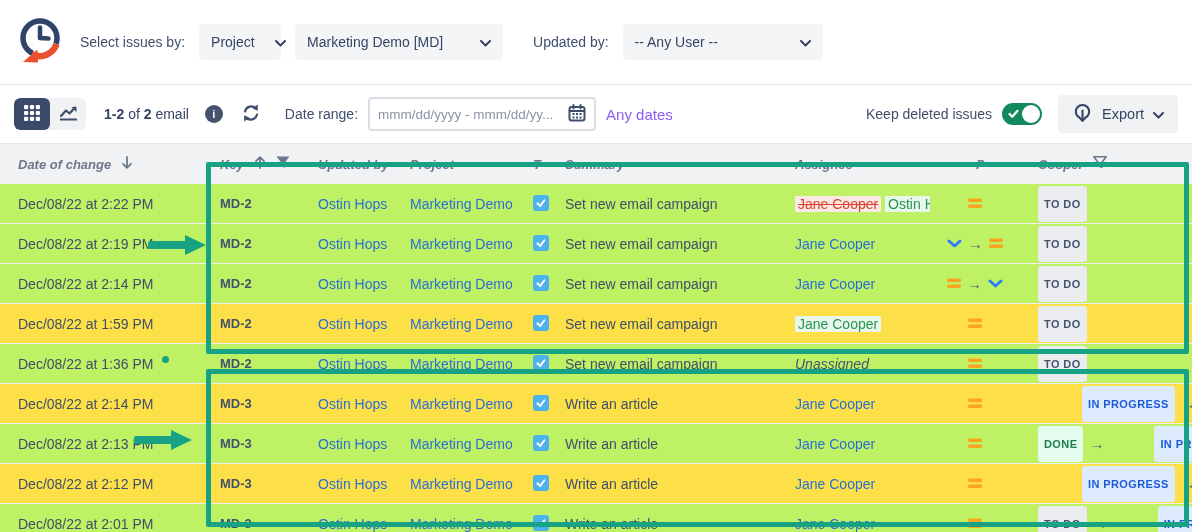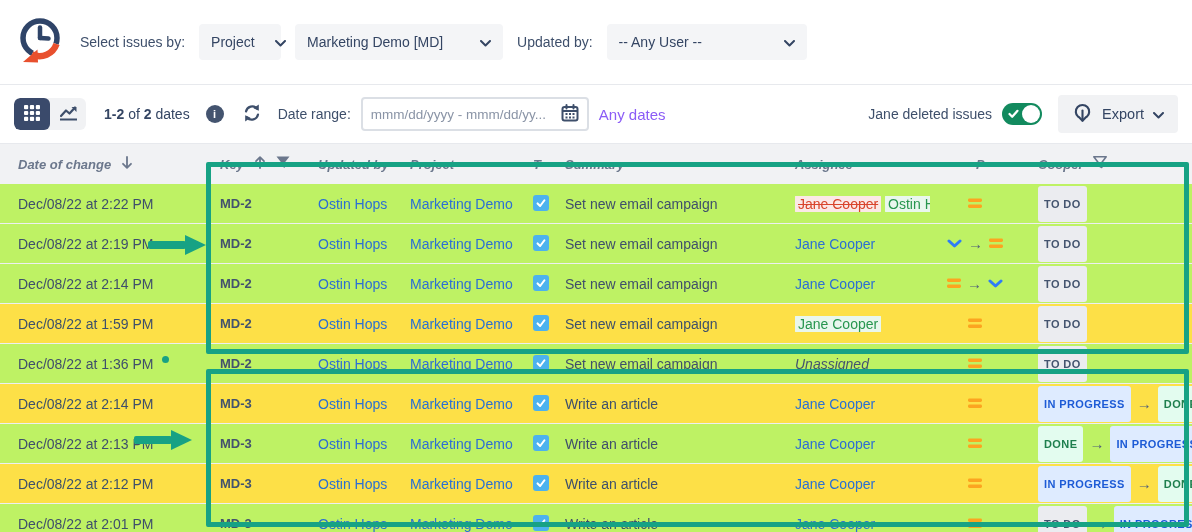--- a/index.html
+++ b/index.html
@@ -24,21 +24,21 @@
   
   .toolbar { height:59px; display:flex; align-items:center; gap:10px; padding:0 14px; border-bottom:1px solid #E7E9ED; }
   .seg { background:#F1F2F4; border-radius:6px; display:flex; overflow:hidden; }
   .seg button { width:36px; height:32px; border:none; background:transparent; display:flex; align-items:center; justify-content:center; cursor:pointer; }
   .seg button.active { background:#3A4A6B; border-radius:6px; }
   .count { margin-left:8px; white-space:nowrap; color:#344563; }
   .count b { font-weight:700; }
   .info-icon { width:18px; height:18px; border-radius:50%; background:#44546F; color:#fff; font-size:11px; font-weight:700;
                display:inline-flex; align-items:center; justify-content:center; margin-left:6px; cursor:pointer; }
   .refresh { margin-left:8px; background:none; border:none; cursor:pointer; display:flex; }
-  .dr-label { margin-left:6px; }
+  .dr-label { margin-left:14px; }
   .date-input { width:228px; height:34px; border:2px solid #DBDFE5; border-radius:4px; display:flex; align-items:center; padding:0 8px; gap:6px; background:#fff;justify-content:space-between; }
   .date-input input { border:none; outline:none; flex:1; font-size:13.5px; font-family:inherit; color:#344563; min-width:0; }
   .date-input input::placeholder { color:#8A94A6; }
   .any-dates { font-size:15px; color:#8b5cf6; }
   .flex1 { flex:1; }
   .toggle { width:40px; height:22px; border-radius:11px; background:var(--toggle); position:relative; cursor:pointer; flex:none; }
   .toggle .knob { position:absolute; top:2px; right:2px; width:18px; height:18px; border-radius:50%; background:#fff; }
   .toggle svg { position:absolute; left:6px; top:6px; }
   .export { background:#F1F2F4; border:none; border-radius:4px; height:38px; padding:0 14px; display:flex; align-items:center; gap:9px;
             font-size:14.5px; color:#344563; cursor:pointer; font-family:inherit; }
@@ -51,21 +51,21 @@
   .cell { padding-left:18px; white-space:nowrap; overflow:hidden; }
   .cell.c-t, .cell.c-summary, .cell.c-assignee { padding-left:16px; }
   .cell.c-p { padding-left:0; display:flex; justify-content:center; align-items:center; gap:6px; }
   .cell.c-status { display:flex; align-items:center; gap:6px; }
   .c-date { color:#3E4F6B; }
   .c-key { font-weight:700; font-size:13px; color:#42526E; }
   a.link { color:var(--link); text-decoration:none; cursor:pointer; }
   .task-box { width:16px; height:16px; border-radius:3px; background:var(--task); display:inline-flex; align-items:center; justify-content:center; }
   .badge { font-size:11px; font-weight:700; padding:12px 6px; border-radius:3px; letter-spacing:.4px; white-space:nowrap; }
   .badge.todo { background:var(--todoBg); color:var(--todoText); }
-  .badge.inprogress { background:var(--inprogressBg); color:var(--inprogressText); }
+  .badge.inprogress { background:var(--inprogressBg); color:var(--inprogressText);margin-left:44px; }
   .badge.done { background:var(--doneBg); color:var(--doneText); }
   .gray-arrow { color:var(--arrowGray); font-size:15px; font-weight:600; line-height:1; }
   .assignee-removed { color:var(--removedText); background:var(--removedBg); text-decoration:line-through; padding:1px 3px; border-radius:2px; }
   .assignee-added { color:var(--addedText); background:var(--addedBg); padding:1px 3px; border-radius:2px; }
   .assignee-unassigned { font-style:italic; color:#44546F; }
   .green-dot { display:inline-block; width:7px; height:7px; border-radius:50%; background:var(--annotation); margin-left:9px; transform:translateY(-6px); }
   
   .annot { position:absolute; pointer-events:none; }
   .annot-rect { border:5px solid var(--annotation); border-radius:2px; }
   .rect1 { left:206px; top:162px; width:983px; height:192px; }
@@ -95,21 +95,21 @@
           <path d="M1 1 L5.5 5.5 L10 1" fill="none" stroke="#344563" stroke-width="2" stroke-linecap="round" stroke-linejoin="round"></path>
         </svg></span>
   </button>
   <button class="dd dd-issue">
     <span>Marketing Demo [MD]</span>
       <span class="spacer"></span>
     <span><svg width="11" height="7" viewBox="0 0 11 7">
           <path d="M1 1 L5.5 5.5 L10 1" fill="none" stroke="#344563" stroke-width="2" stroke-linecap="round" stroke-linejoin="round"></path>
         </svg></span>
   </button>
-  <span class="label" style="margin-left:0">Updated by:</span>
+  <span class="label" style="margin-left:16px">Updated by:</span>
   <button class="dd dd-user">
     <span>-- Any User --</span>
       <span class="spacer"></span>
     <span><svg width="11" height="7" viewBox="0 0 11 7">
           <path d="M1 1 L5.5 5.5 L10 1" fill="none" stroke="#344563" stroke-width="2" stroke-linecap="round" stroke-linejoin="round"></path>
         </svg></span>
   </button>
 </div>
 
 <div class="toolbar">
@@ -131,21 +131,21 @@
     </button>
     <button>
       <span><svg width="19" height="16" viewBox="0 0 19 16">
         <path d="M1 14.5 H18" stroke="#3E4F6B" stroke-width="2"></path>
         <path d="M2 11 L7 5.5 L10.5 8.5 L16 2.5" fill="none" stroke="#3E4F6B" stroke-width="2.2" stroke-linecap="round" stroke-linejoin="round"></path>
         <polygon points="12.5,2 17.5,2 17.5,7" fill="#3E4F6B"></polygon>
           </svg></span>
     </button>
   </div>
   <span class="count">
-    <b>1-2</b> <span>of</span> <b>2</b> <span>dates</span>
+    <b>1-2</b> <span>of</span> <b>2</b> <span>email</span>
   </span>
   <span class="info-icon">i</span>
   <button class="refresh">
     <span><svg width="20" height="20" viewBox="0 0 20 20">
       <path d="M4 8.5 A6.4 6.4 0 0 1 15 5.5" fill="none" stroke="#3E4F6B" stroke-width="2.2" stroke-linecap="round"></path>
       <polygon points="16.8,1.5 16.8,7.8 11.5,5.2" fill="#3E4F6B"></polygon>
       <path d="M16 11.5 A6.4 6.4 0 0 1 5 14.5" fill="none" stroke="#3E4F6B" stroke-width="2.2" stroke-linecap="round"></path>
       <polygon points="3.2,18.5 3.2,12.2 8.5,14.8" fill="#3E4F6B"></polygon>
         </svg></span>
   </button>
@@ -161,21 +161,21 @@
             <rect x="8" y="9" width="2" height="2"></rect>
             <rect x="11.5" y="9" width="2" height="2"></rect>
       <rect x="4.5" y="12.5" width="2" height="2"></rect>
             <rect x="8" y="12.5" width="2" height="2"></rect>
             <rect x="11.5" y="12.5" width="2" height="2"></rect>
           </g>
         </svg></span>
   </div>
   <span class="any-dates">Any dates</span>
   <span class="flex1"></span>
-  <span class="label">Jane deleted issues</span>
+  <span class="label">Keep deleted issues</span>
   <div class="toggle">
     <svg width="11" height="10" viewBox="0 0 11 10">
         <path d="M1.5 5 L4.2 7.8 L9.5 1.8" fill="none" stroke="#fff" stroke-width="2.2" stroke-linecap="round" stroke-linejoin="round"></path>
       </svg>
     <span class="knob"></span>
   </div>
   <button class="export" style="margin-left:6px">
     <span><svg width="21" height="21" viewBox="0 0 22 22">
       <path d="M6.5 15.5 A7 7 0 1 1 15.5 15.5" fill="none" stroke="#344563" stroke-width="2.2" stroke-linecap="round"></path>
       <path d="M11 9 V19.5" stroke="#344563" stroke-width="2.2" stroke-linecap="round"></path>

